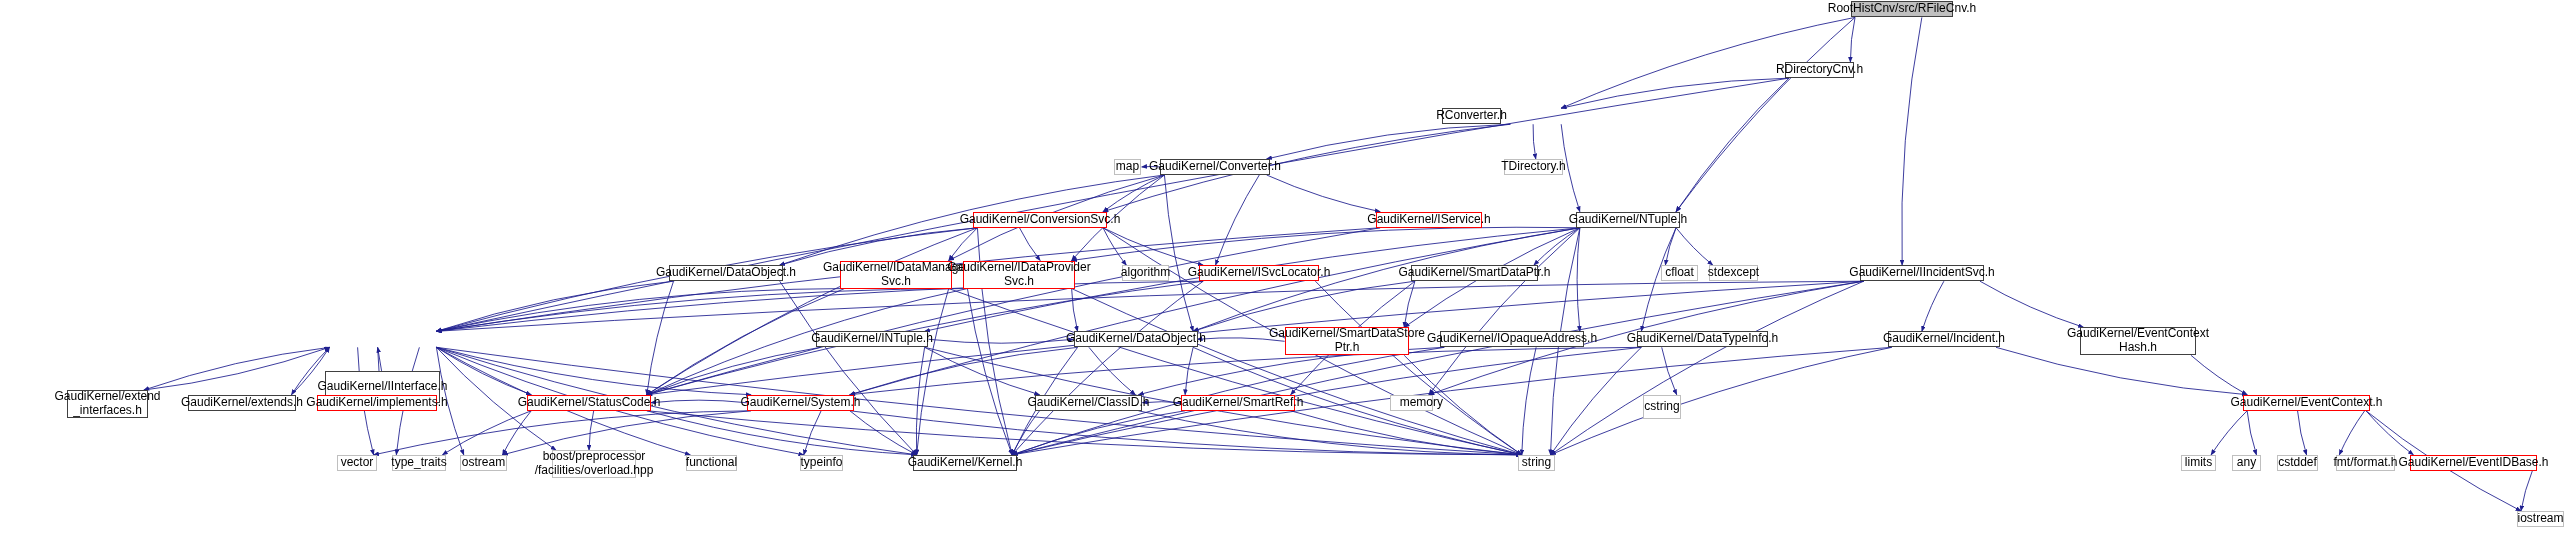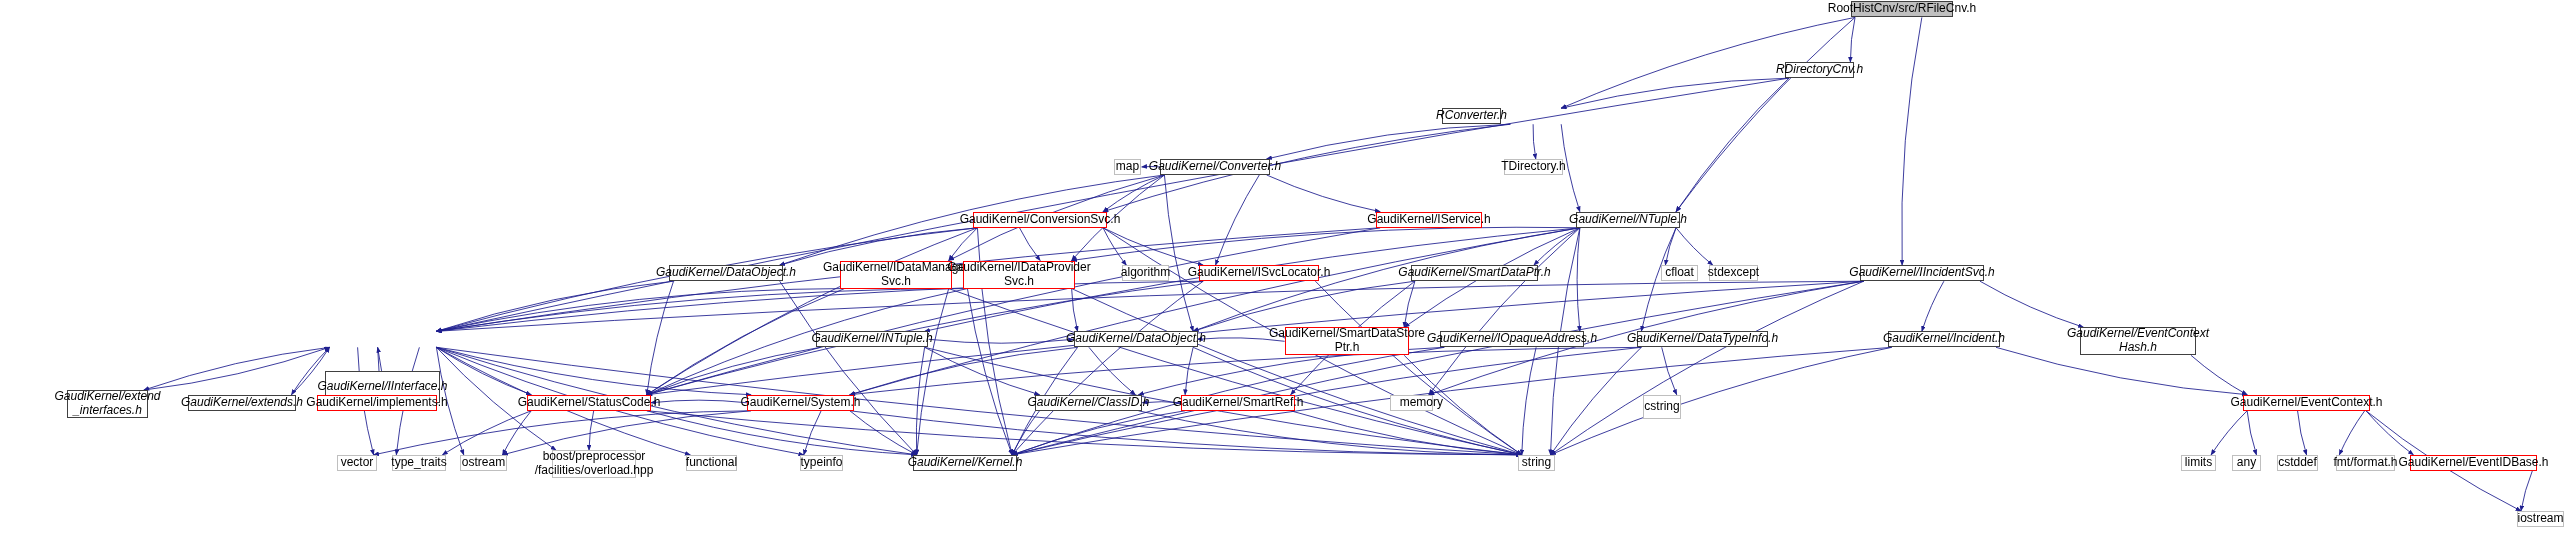--- a/index.html
+++ b/index.html
@@ -20,21 +20,21 @@
     text-align:center;
     background:#ffffff;
     color:#000000;
     font-size:12px;
     line-height:1.15;
     white-space:pre-line;
     padding:1.3px 3.3px;
     z-index:5;
   }
   .n-plain{border:0.7px solid #bfbfbf;}
-  .n-dark{border:1.3px solid #404040;font-style:italic;}
+  .n-dark{border:1.3px solid #404040;}
   .n-red{border:1.3px solid #ff0000;}
   .n-root{border:1.3px solid #404040;background:#bfbfbf;}
 </style>
 </head>
 <body>
 
 <div id="canvas">
   <svg id="edges" viewBox="0 0 3856 801" width="2576" height="535">
       <defs>
         <marker id="arrow" markerWidth="9" markerHeight="7" refX="8" refY="3.5" orient="auto" markerUnits="userSpaceOnUse">

